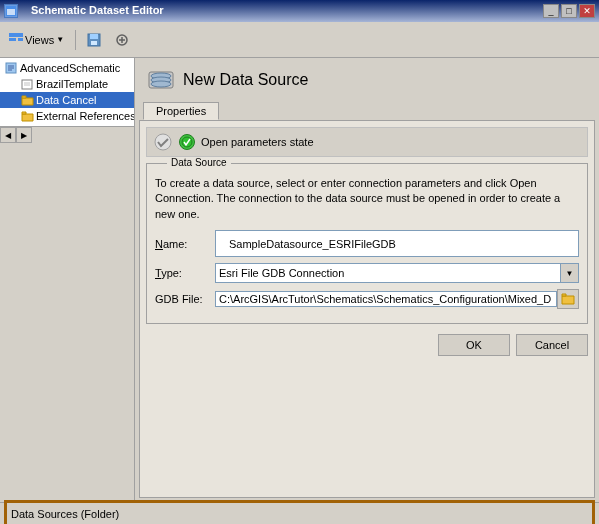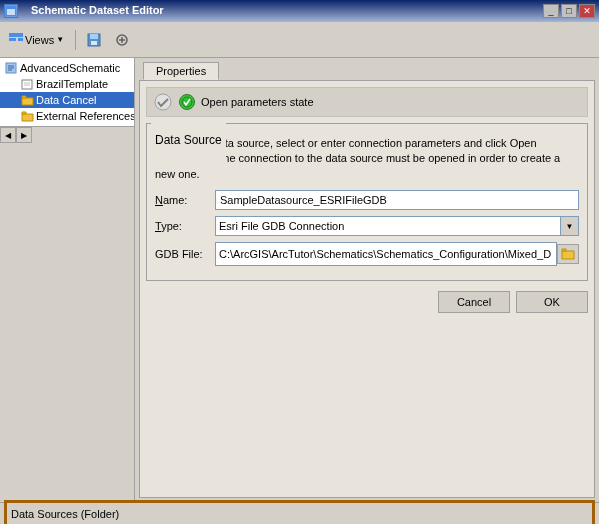--- a/index.html
+++ b/index.html
@@ -212,62 +212,62 @@
     
     .group-box {
       border: 1px solid #a0a0a0;
       padding: 8px;
       position: relative;
       background: #e8e4dc;
     }
     .group-label {
       position: absolute;
       top: -7px;
-      left: 4px;
+      left: 20px;
       background: #e8e4dc;
-      padding: 16px 4px;
-      font-size: 12px;
+      padding: 0 4px;
+      font-size: 10px;
     }
     .group-desc {
       font-size: 11px;
       line-height: 1.4;
       margin-bottom: 8px;
       margin-top: 4px;
     }
     .form-row {
       display: flex;
       align-items: center;
       margin-bottom: 6px;
       justify-content: space-between;
     }
     .form-label {
       width: 60px;
       font-size: 11px;
       flex-shrink: 0;
     }
     .form-input {
       flex: 1;
+      height: 27px;
+      border: 1px solid #7f9db9;
+      background: white;
+      font-size: 11px;
+      padding: 1px 13px;
+      outline: none;
+    }
+    .form-select-wrap {
+      flex: 1;
+      display: flex;
+      align-items: center;
+    }
+    .form-select {
+      flex: 1;
       height: 20px;
       border: 1px solid #7f9db9;
       background: white;
       font-size: 11px;
-      padding: 1px 4px;
-      outline: none;
-    }
-    .form-select-wrap {
-      flex: 1;
-      display: flex;
-      align-items: center;
-    }
-    .form-select {
-      flex: 1;
-      height: 20px;
-      border: 1px solid #7f9db9;
-      background: white;
-      font-size: 11px;
       padding: 1px 3px;
       outline: none;
       appearance: none;
     }
     .select-arrow {
       width: 18px;
       height: 20px;
       background: #d4d0c8;
       border: 1px solid #7f9db9;
       border-left: none;
@@ -275,21 +275,21 @@
       cursor: pointer;
       font-size: 8px;
     }
     .file-input-wrap {
       flex: 1;
       display: flex;
       align-items: center;
     }
     .file-input {
       flex: 1;
-      height: 24px;
+      height: 16px;
       border: 1px solid #7f9db9;
       background: white;
       font-size: 11px;
       padding: 1px 3px;
       outline: none;
     }
     .file-browse-btn {
       width: 22px;
       height: 20px;
       background: #d4d0c8;
@@ -448,20 +448,31 @@
         </div>
       </div>
       <div class="sidebar-scroll">
         <div class="scroll-btn">◀</div>
         <div class="scroll-btn">▶</div>
       </div>
     </div>
 
     <div class="right-panel">
 
+      <div class="panel-header">
+        <div class="panel-header-icon">
+          <svg width="28" height="28" viewBox="0 0 28 28">
+            <rect x="2" y="6" width="24" height="16" rx="2" fill="#c8c8c8" stroke="#808080" stroke-width="1"></rect>
+            <ellipse cx="14" cy="10" rx="10" ry="3" fill="#a0b8d0" stroke="#6080a0" stroke-width="1"></ellipse>
+            <ellipse cx="14" cy="14" rx="10" ry="3" fill="#a0b8d0" stroke="#6080a0" stroke-width="1"></ellipse>
+            <ellipse cx="14" cy="18" rx="10" ry="3" fill="#a0b8d0" stroke="#6080a0" stroke-width="1"></ellipse>
+          </svg>
+        </div>
+        <span class="panel-title">New Data Source</span>
+      </div>
 
       <div class="tabs-container">
         <div class="tab active">
           <span>Properties</span>
         </div>
       </div>
 
       <div class="form-panel">
 
         <div class="connection-bar">
@@ -511,22 +522,22 @@
                 <svg width="14" height="12" viewBox="0 0 14 12">
                   <path d="M1,3 L1,11 L13,11 L13,3 Z" fill="#f0c040" stroke="#c09000" stroke-width="1"></path>
                   <path d="M1,3 L5,3 L5,1 L1,1 Z" fill="#f0c040" stroke="#c09000" stroke-width="1"></path>
                 </svg>
               </div>
             </div>
           </div>
         </div>
 
         <div class="buttons-row">
+          <button class="dialog-btn">OK</button>
           <button class="dialog-btn">Cancel</button>
-          <button class="dialog-btn">OK</button>
         </div>
       </div>
     </div>
   </div>
 
   <div class="status-bar">
     <div class="status-panel">
       <span>Data Sources (Folder)</span>
     </div>
   </div>

